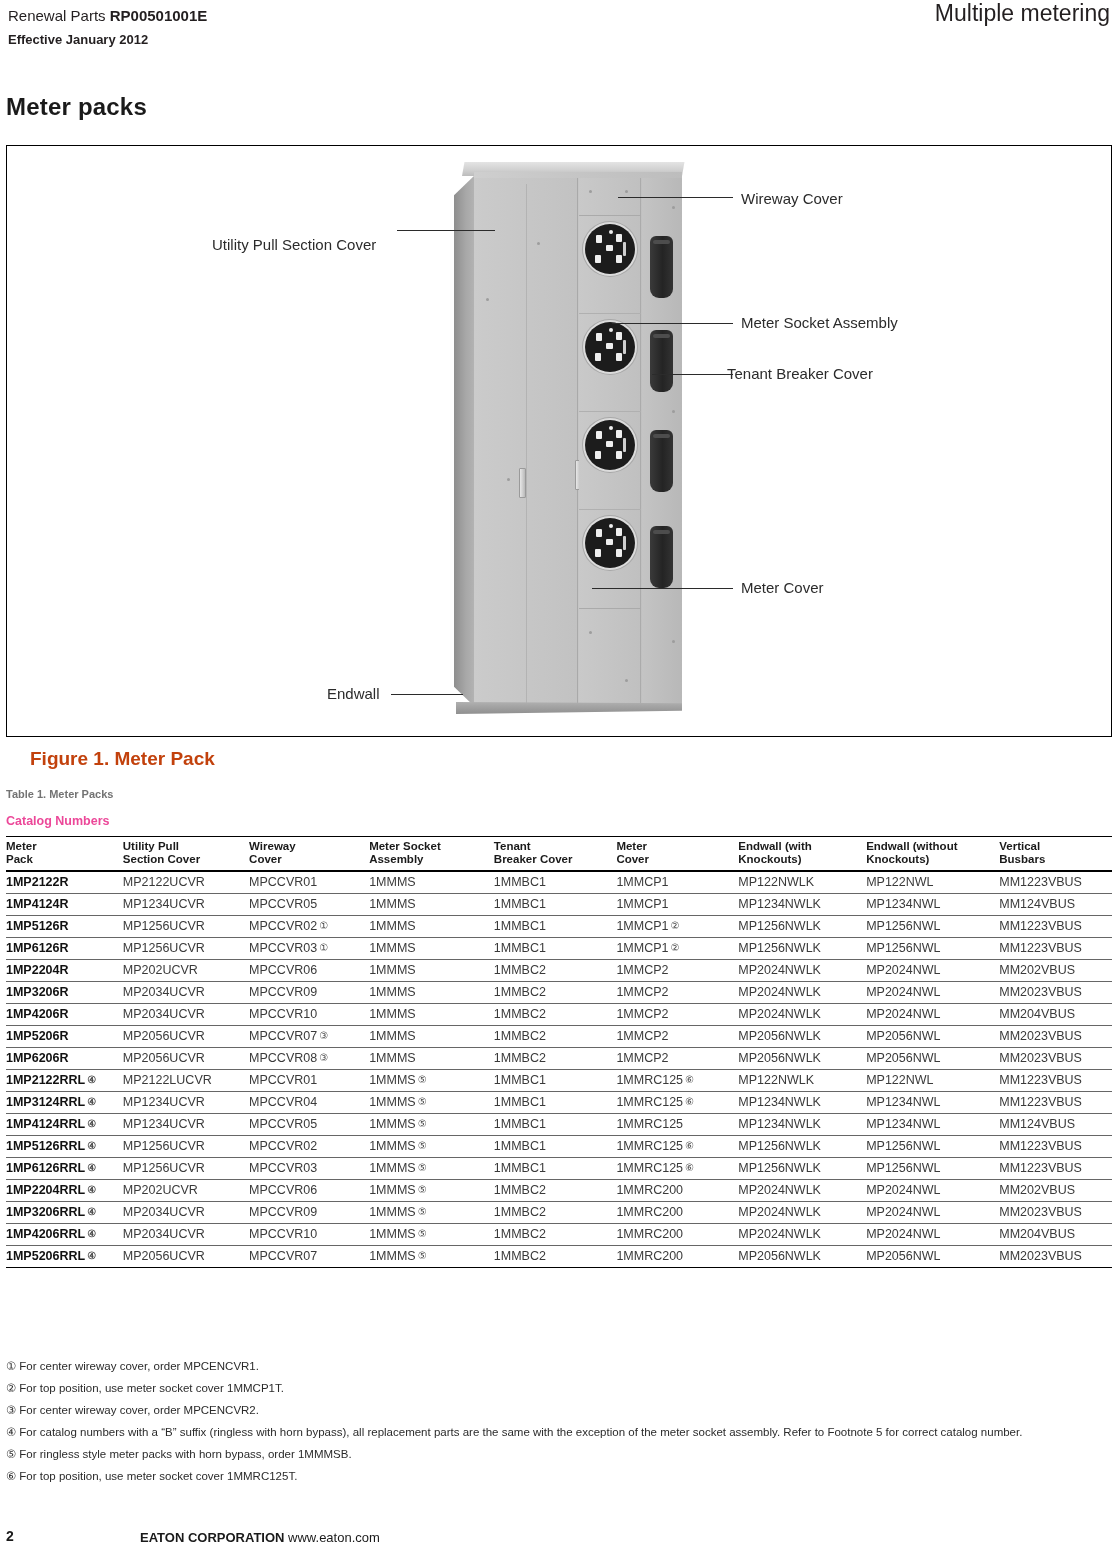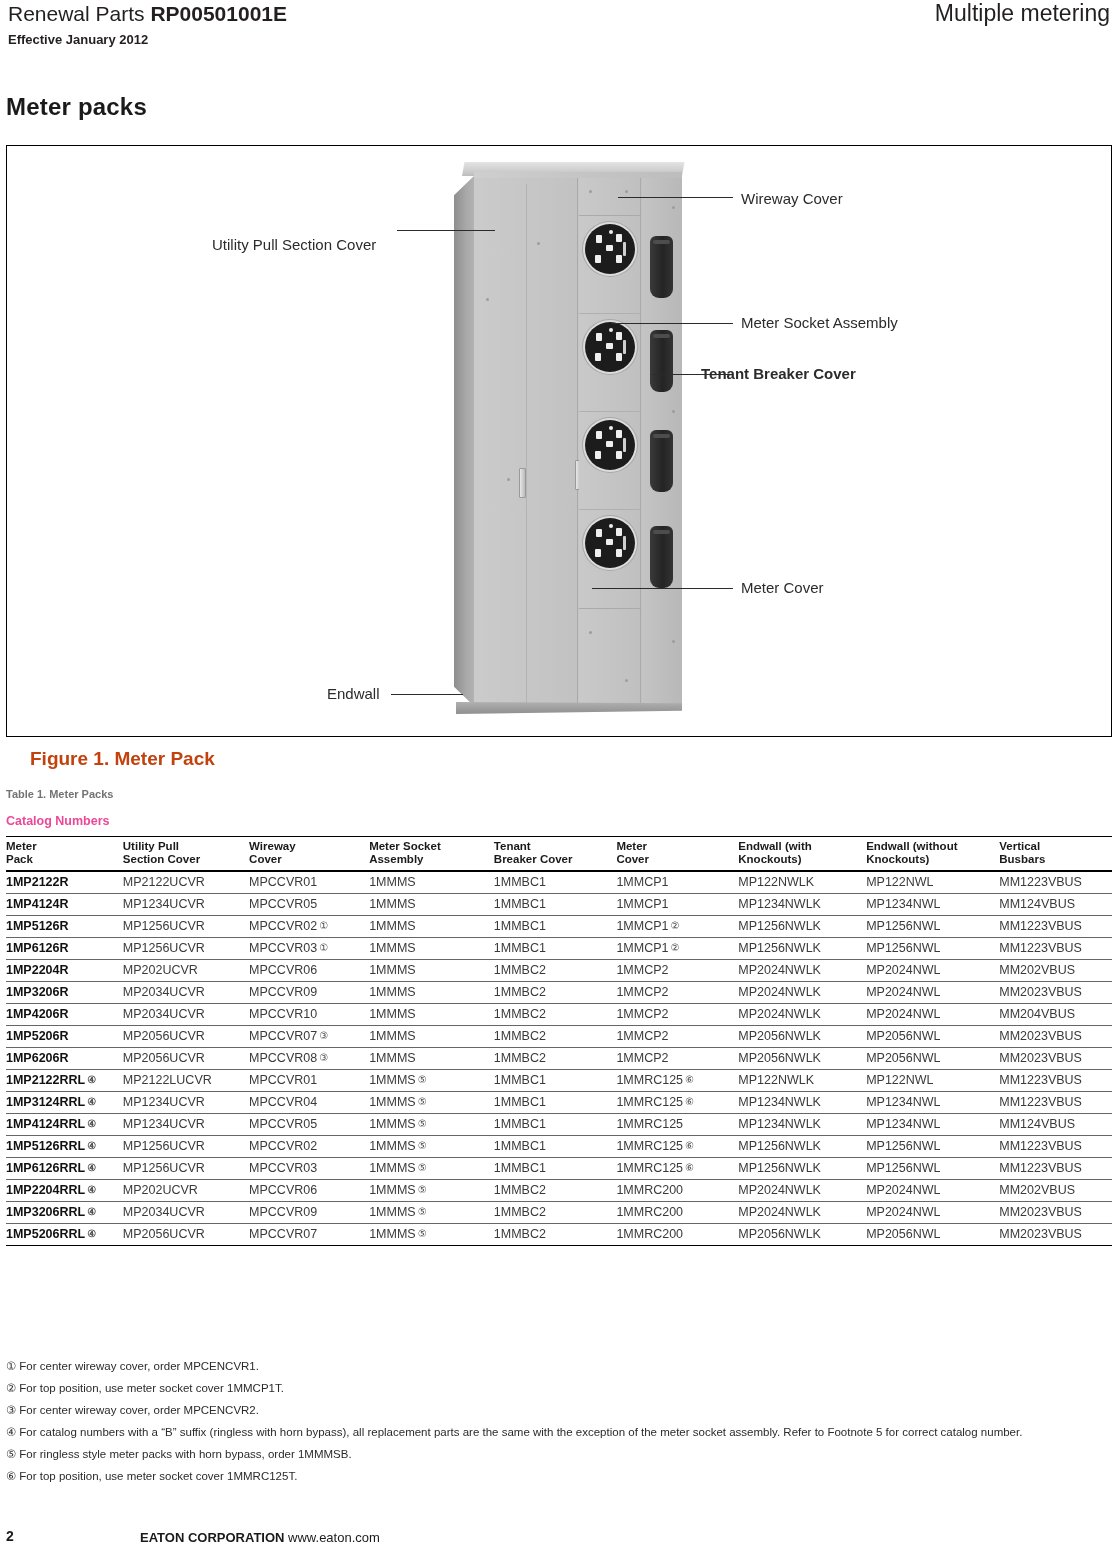--- a/index.html
+++ b/index.html
@@ -17,21 +17,21 @@
   
   .page-header {
     position: absolute;
     left: 0; top: 0; width: 1118px; height: 58px;
     padding: 0 8px;
   }
   .hdr-row1 {
     display: flex; justify-content: space-between; align-items: baseline;
     height: 30px;
   }
-  .hdr-left { font-size: 21px; font-weight: 400; color: #231f20; white-space: nowrap; }
+  .hdr-left { font-size: 15px; font-weight: 400; color: #231f20; white-space: nowrap; }
   .hdr-left .docnum { font-weight: 700; }
   .hdr-right { font-size: 23px; font-weight: 400; color: #231f20; white-space: nowrap; }
   .hdr-eff { font-size: 13px; font-weight: 700; color: #231f20; margin-top: 2px; }
 
   
   .section-title {
     position: absolute; left: 6px; top: 93px;
     font-size: 24px; font-weight: 700; letter-spacing: 0.2px; color: #1a1a1a;
   }
 
@@ -342,21 +342,21 @@
     <div class="leader" style="left:611px; top:51px; width:115px;"></div>
     <div class="callout" style="left:734px; top:44px;">Wireway Cover</div>
 
     <div class="leader" style="left:390px; top:84px; width:98px;"></div>
     <div class="callout" style="left:205px; top:90px;">Utility Pull Section Cover</div>
 
     <div class="leader" style="left:605px; top:177px; width:121px;"></div>
     <div class="callout" style="left:734px; top:168px;">Meter Socket Assembly</div>
 
     <div class="leader" style="left:645px; top:228px; width:81px;"></div>
-    <div class="callout" style="left:694px; top:219px;font-weight:bold;">Tenant Breaker Cover</div>
+    <div class="callout" style="left:720px; top:219px;">Tenant Breaker Cover</div>
 
     <div class="leader" style="left:585px; top:442px; width:141px;"></div>
     <div class="callout" style="left:734px; top:433px;">Meter Cover</div>
 
     <div class="leader" style="left:384px; top:548px; width:72px;"></div>
     <div class="callout" style="left:320px; top:539px;">Endwall</div>
 
   </div>
 </div>
 
@@ -561,20 +561,31 @@
         <td>MP2034UCVR</td>
         <td>MPCCVR09</td>
         <td>1MMMS<span class="fn">⑤</span></td>
         <td>1MMBC2</td>
         <td>1MMRC200</td>
         <td>MP2024NWLK</td>
         <td>MP2024NWL</td>
         <td>MM2023VBUS</td>
       </tr>
       <tr>
+        <td class="pk">1MP4206RRL<span class="fn">④</span></td>
+        <td>MP2034UCVR</td>
+        <td>MPCCVR10</td>
+        <td>1MMMS<span class="fn">⑤</span></td>
+        <td>1MMBC2</td>
+        <td>1MMRC200</td>
+        <td>MP2024NWLK</td>
+        <td>MP2024NWL</td>
+        <td>MM204VBUS</td>
+      </tr>
+      <tr>
         <td class="pk">1MP5206RRL<span class="fn">④</span></td>
         <td>MP2056UCVR</td>
         <td>MPCCVR07</td>
         <td>1MMMS<span class="fn">⑤</span></td>
         <td>1MMBC2</td>
         <td>1MMRC200</td>
         <td>MP2056NWLK</td>
         <td>MP2056NWL</td>
         <td>MM2023VBUS</td>
       </tr>

